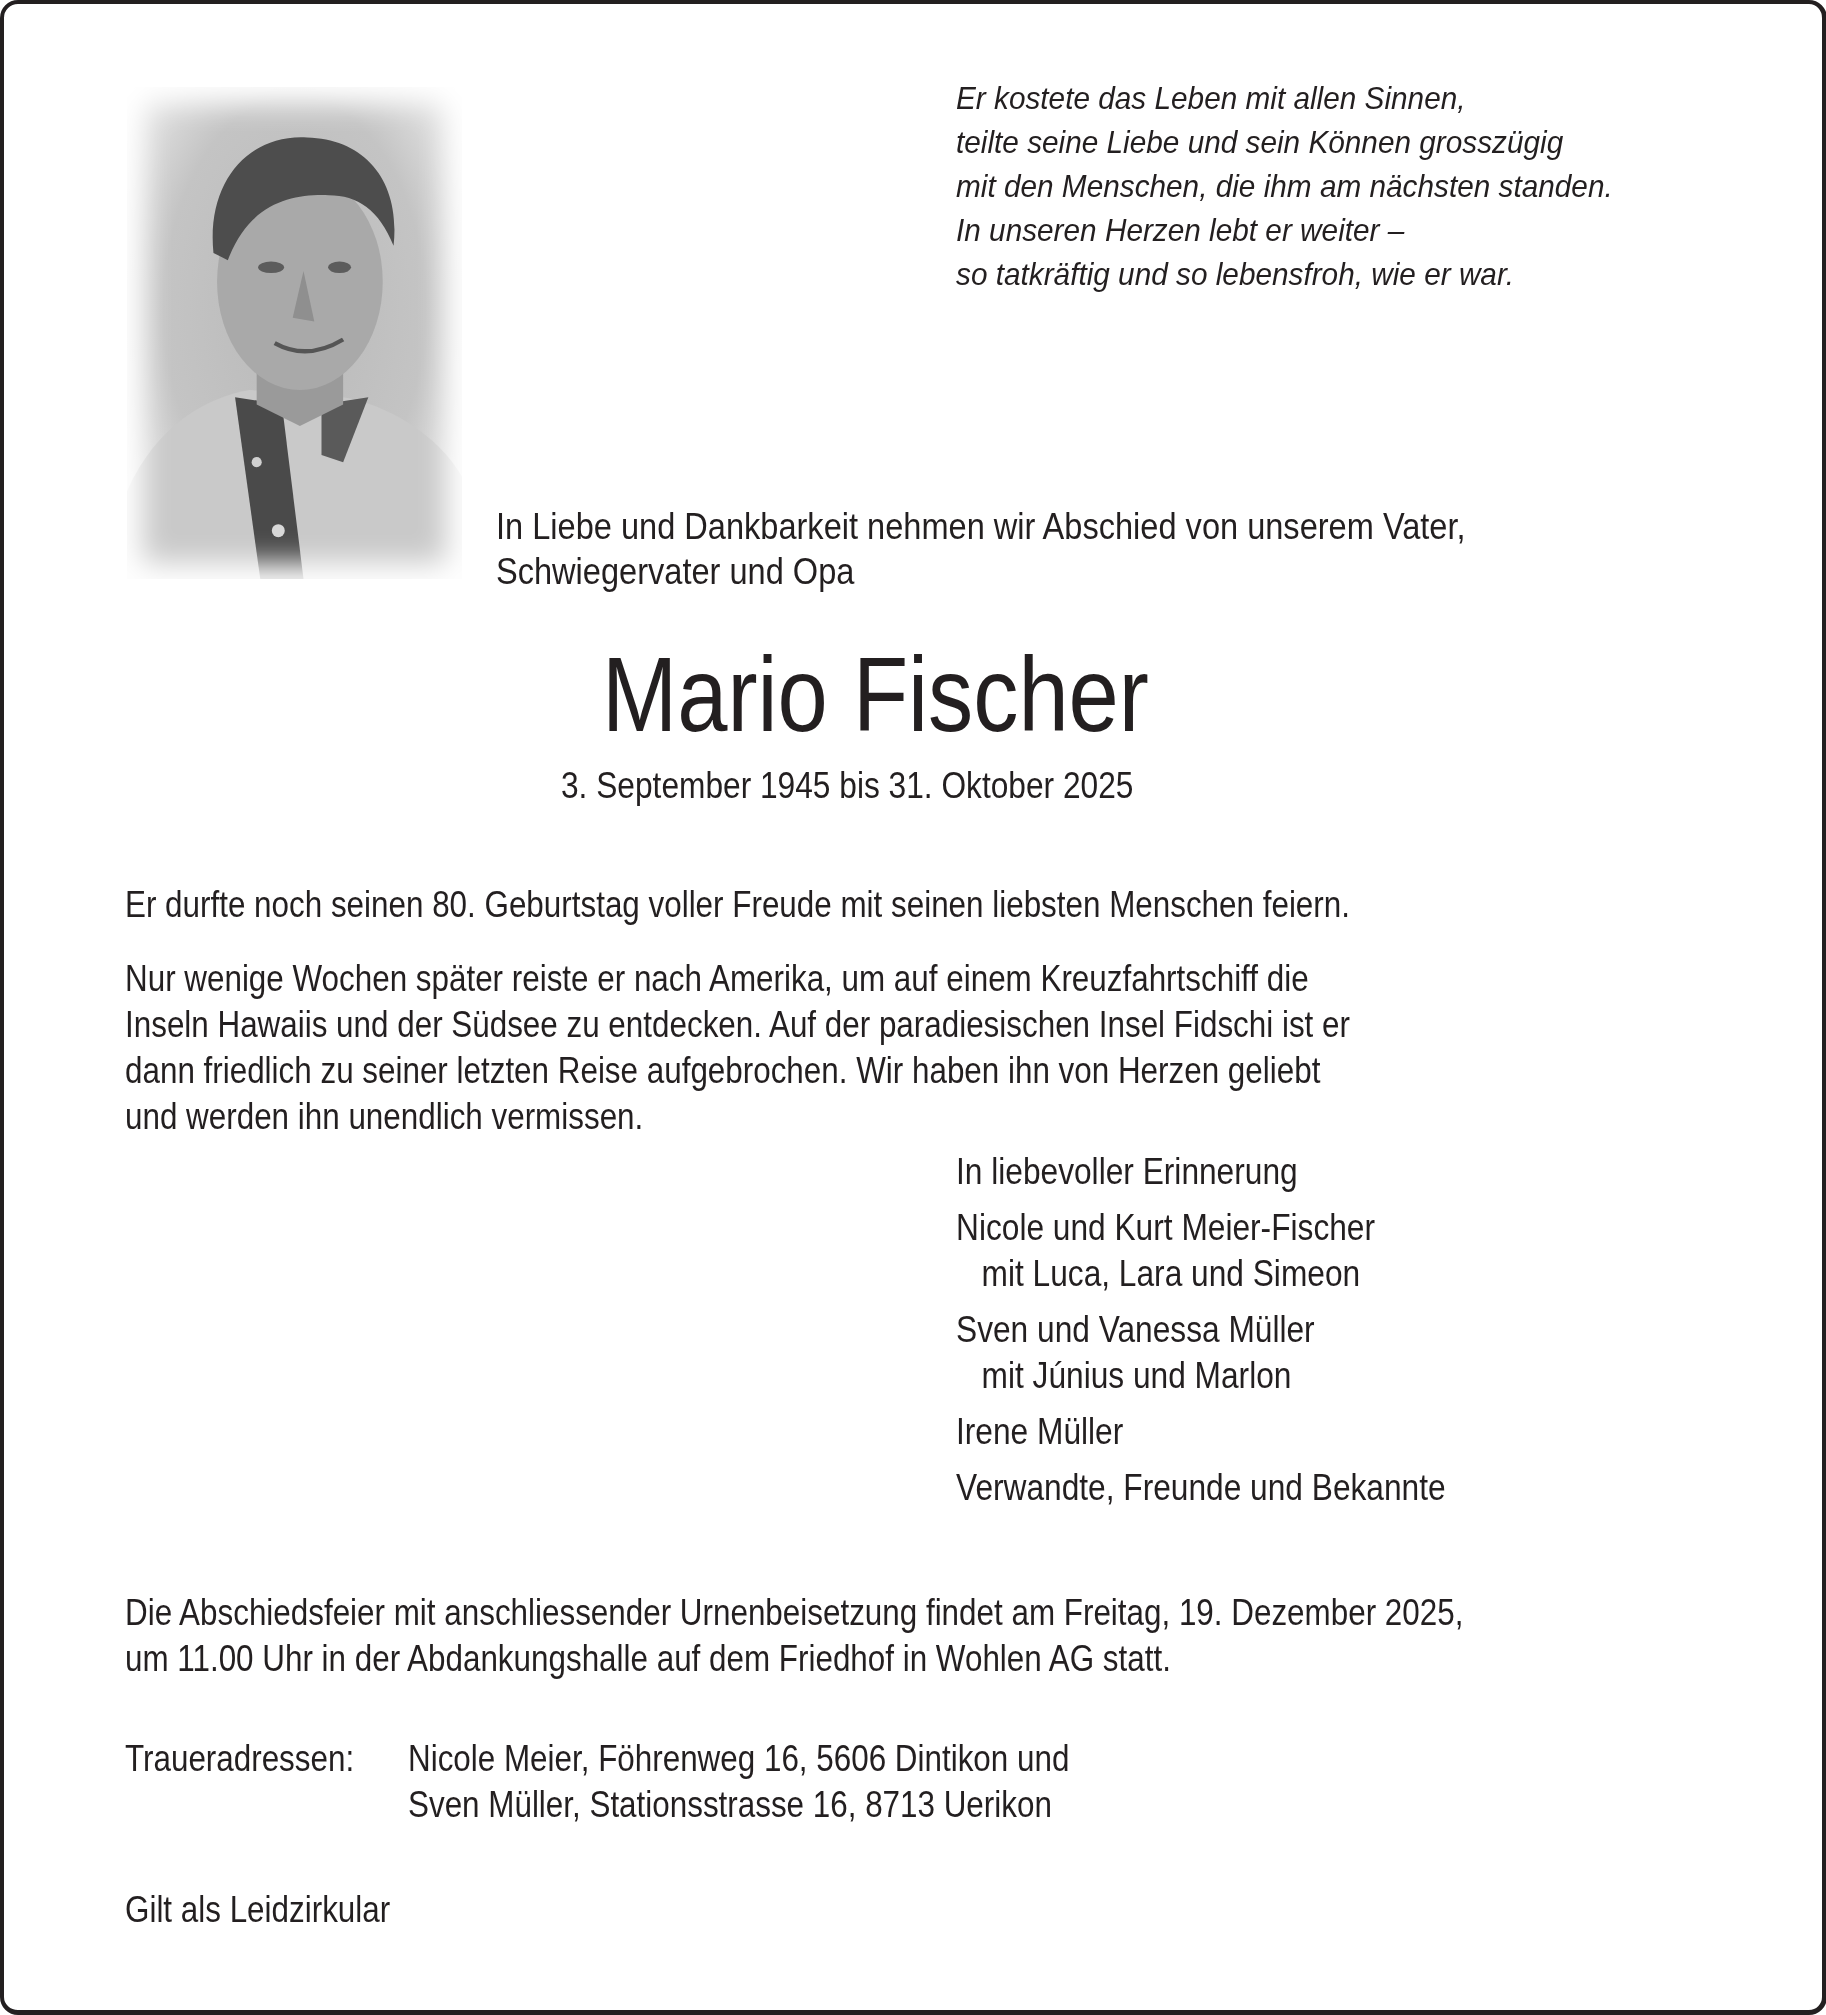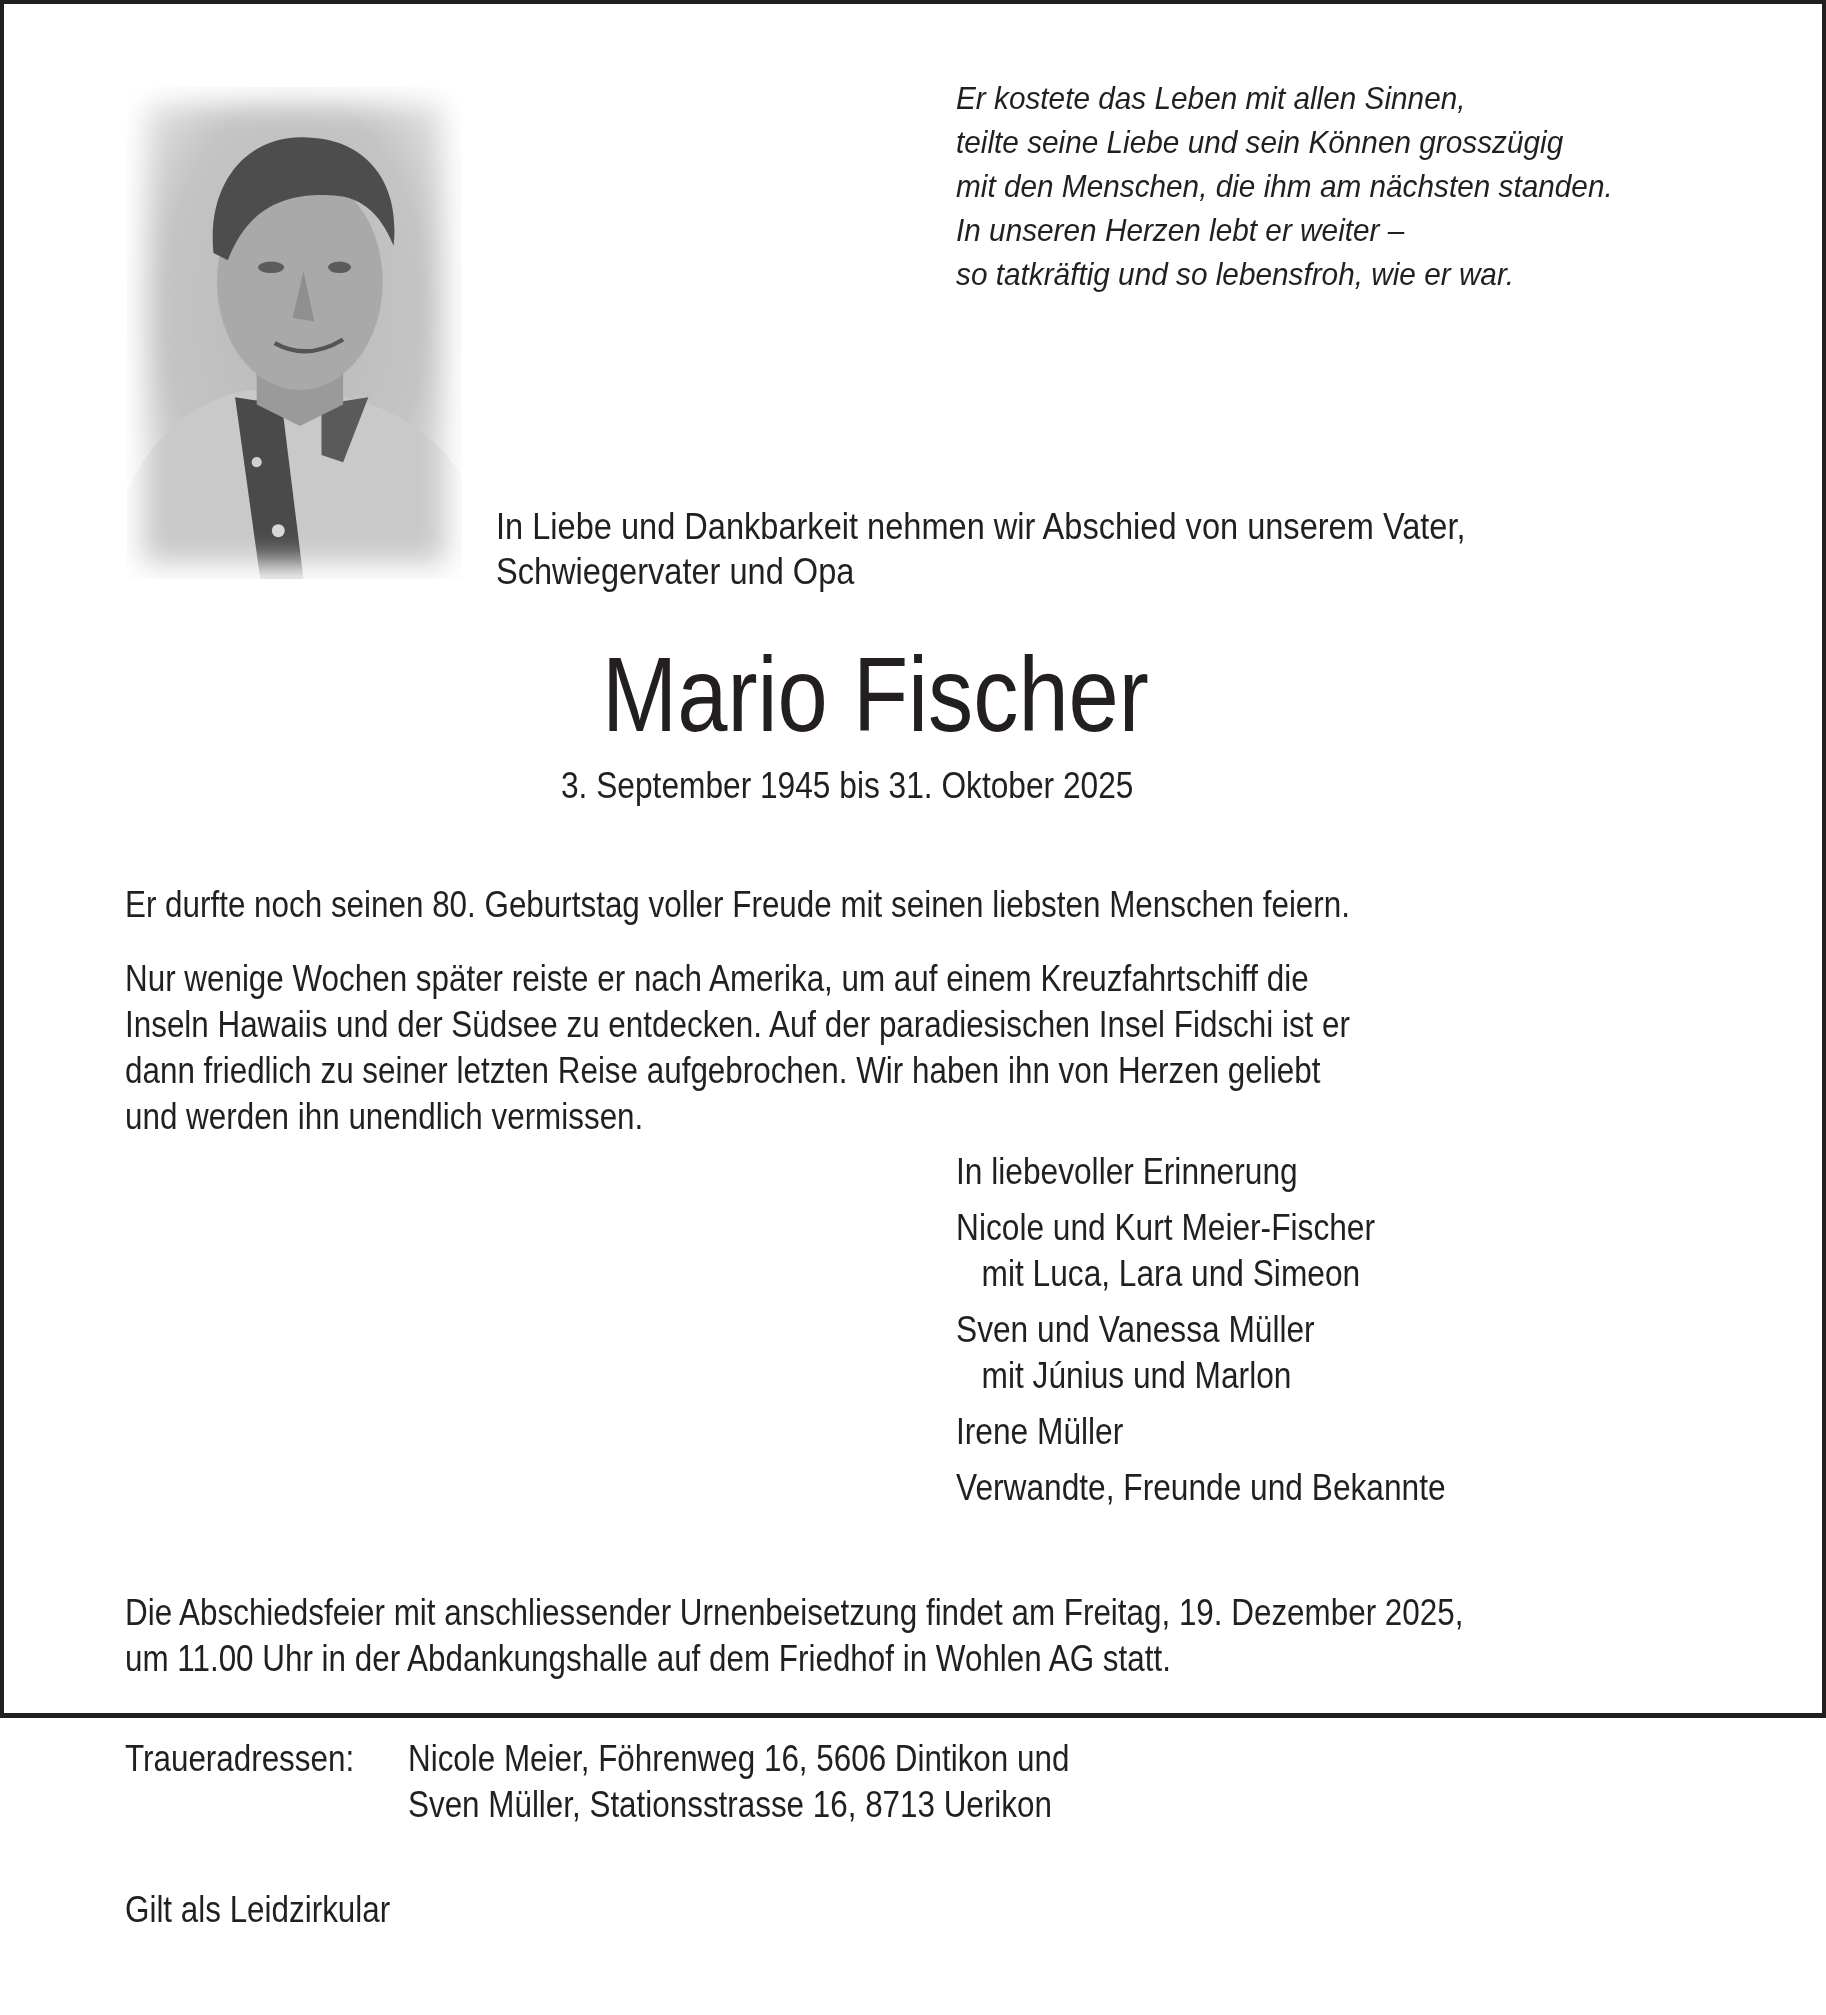--- a/index.html
+++ b/index.html
@@ -1,22 +1,23 @@
 <!DOCTYPE html>
 <html style="font-size:11.5px"><head>
   <meta charset="utf-8">
   <style>
     html, body { margin: 0; padding: 0; background: #ffffff; }
     body { width: 1827px; height: 2015px; position: relative; overflow: hidden; }
     .frame {
-      position: absolute; left: 0; top: 0; width: 1827px; height: 1718px;
+      position: absolute; left: 0; top: 0; width: 1827px; height: 2015px;
       box-sizing: border-box;
       border-top: 4.3px solid #231f20; border-left: 4.3px solid #231f20;
       border-right: 5px solid #231f20; border-bottom: 5.8px solid #231f20;
       background: #ffffff;
+      border-radius: 18px;
     }
     .t { position: absolute; margin: 0; color: #231f20;
          font-family: "Liberation Sans", "DejaVu Sans", sans-serif;
          white-space: nowrap; transform-origin: 0 0; }
     .photo {
       position: absolute; left: 123px; top: 83px; width: 335px; height: 492px;
       overflow: hidden;
       background: radial-gradient(ellipse at 50% 45%, #b9b9b9 0%, #c4c4c4 55%, #e8e8e8 85%, #ffffff 100%);
     }
     .photo svg { position: absolute; left: 0; top: 0; width: 100%; height: 100%; }

